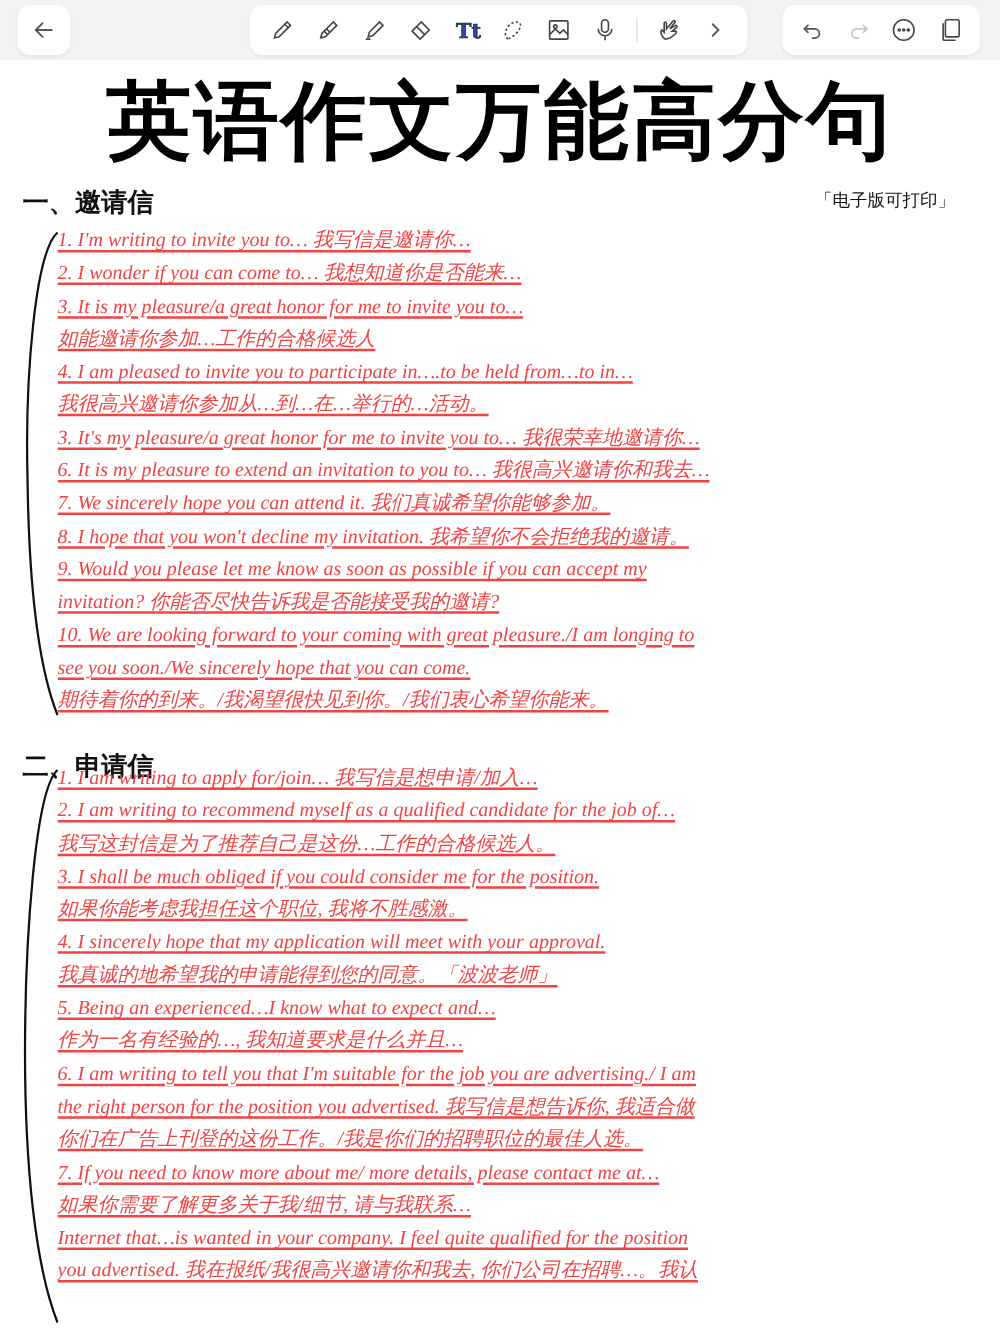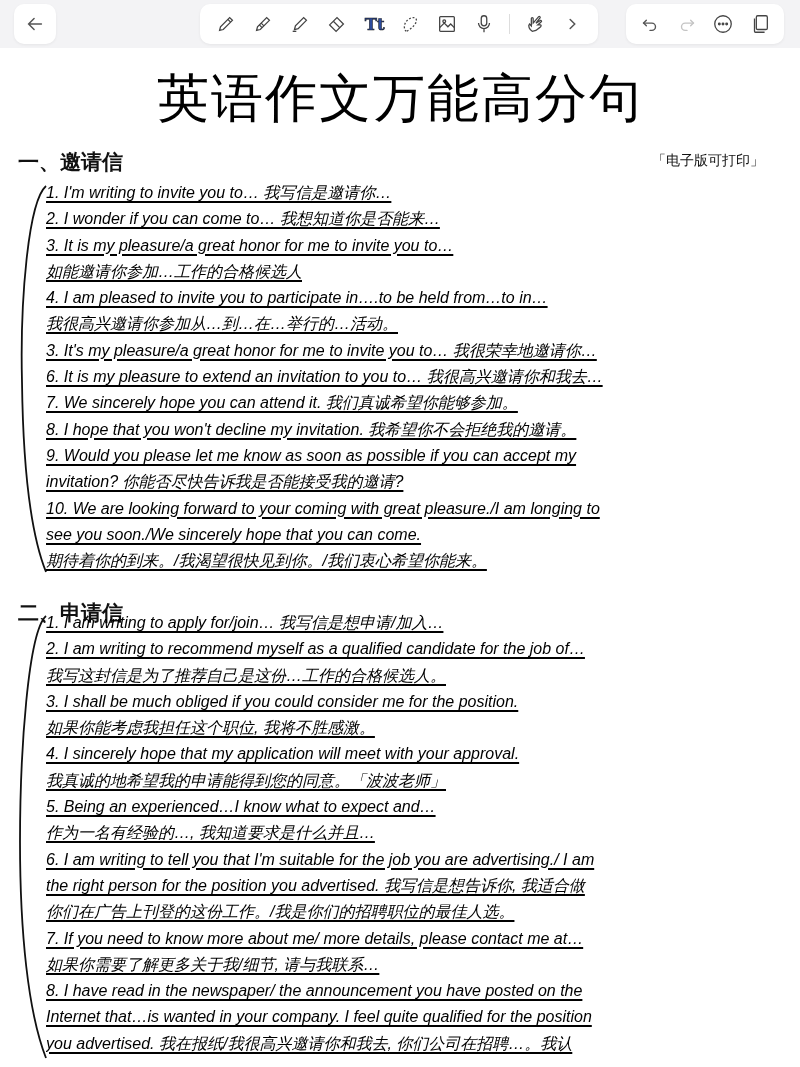--- a/index.html
+++ b/index.html
@@ -10,30 +10,30 @@
   .pill { position: absolute; top: 4px; height: 40px; background: #fff; border-radius: 10px;
           box-shadow: 0 1px 3px rgba(0,0,0,0.06); display: flex; align-items: center; }
   .back-pill { left: 14px; width: 42px; justify-content: center; }
   .tools-pill { left: 200px; width: 398px; padding: 0 14px; justify-content: space-between; }
   .right-pill { left: 626px; width: 158px; padding: 0 12px; justify-content: space-between; }
   .ico { width: 24px; height: 24px; display: flex; align-items: center; justify-content: center; cursor: pointer; }
   .ico svg { width: 22px; height: 22px; }
   .sep { width: 1px; height: 20px; background: #ddd; }
 
   .title { position: absolute; left: 0; top: 48px; width: 800px; height: 100px; text-align: center;
-           font-family: "DejaVu Sans", sans-serif; font-weight: normal; font-size: 52px; line-height: 100px;
+           font-family: "DejaVu Sans", sans-serif; font-weight: bold; font-size: 68px; line-height: 100px;
            letter-spacing: 2px; color: #000; }
 
   .section-head { position: absolute; left: 18px; font-family: "DejaVu Sans", sans-serif; font-weight: bold;
                   font-size: 21px; color: #111; }
   .print-tag { position: absolute; right: 36px; top: 152px; font-size: 14px; color: #111; }
 
   .lines { position: absolute; left: 46px; width: 740px; }
-  .line { font-family: Liberation Sans, sans-serif; font-style: italic; font-size: 16px; line-height: 26.3px;
-          height: 26.3px; white-space: nowrap; overflow: hidden; color: #000000;
+  .line { font-family: Liberation Serif, serif; font-style: italic; font-size: 16px; line-height: 26.3px;
+          height: 26.3px; white-space: nowrap; overflow: hidden; color: #ef4444;
           text-decoration: underline; text-decoration-thickness: 1.5px; text-underline-offset: 3px; }
 
   .bracket { position: absolute; }
 </style>
 </head>
 <body>
 
 <div class="topbar">
   <div class="pill back-pill">
     <span class="ico">
@@ -175,16 +175,15 @@
   <div class="line">如果你能考虑我担任这个职位, 我将不胜感激。</div>
   <div class="line">4. I sincerely hope that my application will meet with your approval.</div>
   <div class="line">我真诚的地希望我的申请能得到您的同意。「波波老师」</div>
   <div class="line">5. Being an experienced…I know what to expect and…</div>
   <div class="line">作为一名有经验的…, 我知道要求是什么并且…</div>
   <div class="line">6. I am writing to tell you that I'm suitable for the job you are advertising./ I am</div>
   <div class="line">the right person for the position you advertised. 我写信是想告诉你, 我适合做</div>
   <div class="line">你们在广告上刊登的这份工作。/我是你们的招聘职位的最佳人选。</div>
   <div class="line">7. If you need to know more about me/ more details, please contact me at…</div>
   <div class="line">如果你需要了解更多关于我/细节, 请与我联系…</div>
-  <div class="line">8. I have read in the newspaper/ the announcement you have posted on the</div>
   <div class="line">Internet that…is wanted in your company. I feel quite qualified for the position</div>
   <div class="line">you advertised. 我在报纸/我很高兴邀请你和我去, 你们公司在招聘…。我认</div>
 </div>
 
 </body></html>

